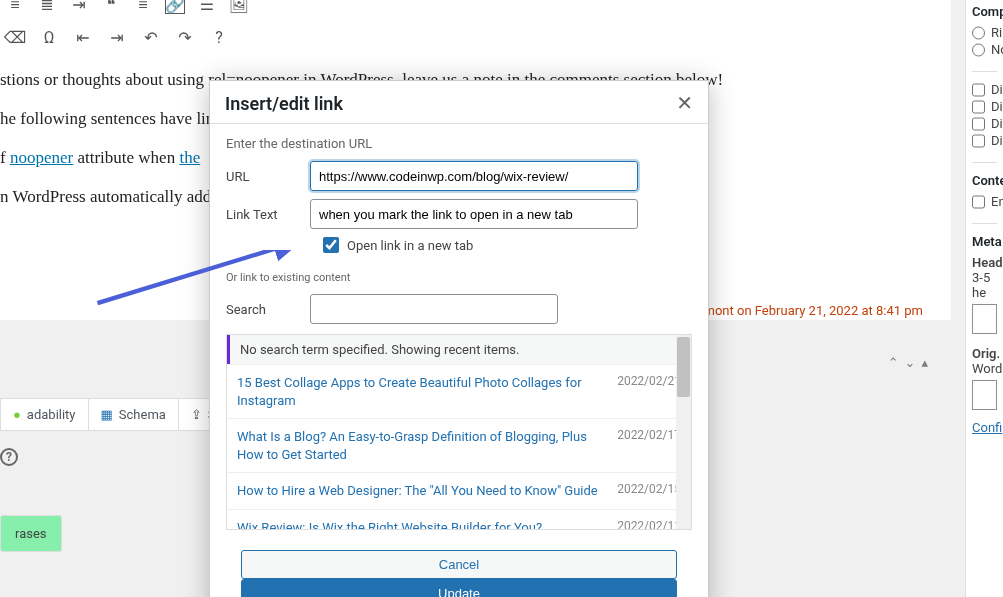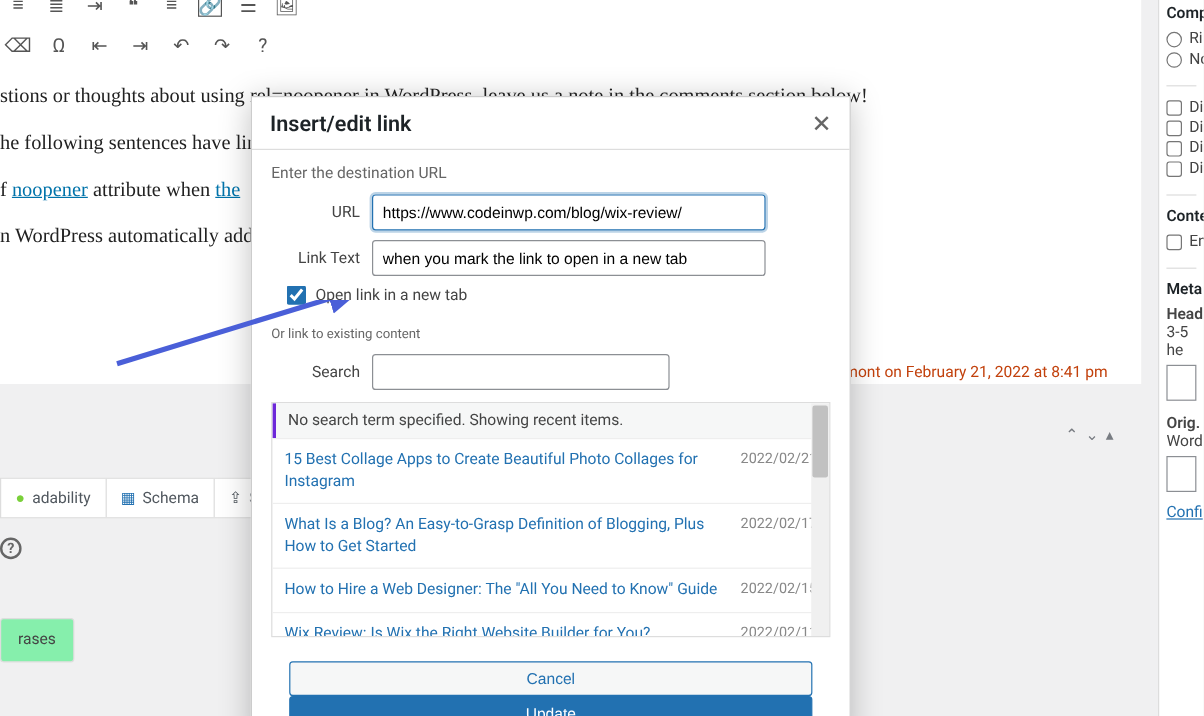--- a/index.html
+++ b/index.html
@@ -133,37 +133,38 @@
       border-bottom: 1px solid #ddd;
     }
     .modal-title { font-size: 18px; font-weight: 600; color:#1d2327; }
     .modal-close { font-size: 20px; color: #666; cursor: pointer; background:none; border:none; }
     .modal-body { padding: 12px 16px 8px; }
     .helper-text { color: #666; font-size: 13px; margin-bottom: 10px; }
     .form-row {
       display: flex; align-items: center; margin-bottom: 8px;
     }
     .form-label {
-      width: 84px; text-align: right; padding-right: 10px;
+      width: 84px; padding-right: 10px;
       font-size: 13px; color: #444;
     }
     .form-input {
       flex: 1;
       max-width: 328px;
       height: 30px;
       border: 1px solid #2271b1;
       border-radius: 3px;
       padding: 4px 8px;
       font-size: 13px;
       outline: 2px solid rgba(34,113,177,0.3);
       outline-offset: 0;
     }
     .form-input.nofocus { border-color: #8c8f94; outline: none; }
     .checkbox-row {
       display: flex; align-items: center;
+      margin-left: 84px;
       gap: 8px;
       margin-bottom: 10px;
       font-size: 13px;
       padding-left: 13px;
     }
     .checkbox-row input[type=checkbox] {
       width: 16px; height: 16px;
       accent-color: #2271b1;
     }
     .existing-label { color: #666; font-size: 11px; margin: 18px 0 10px; }

